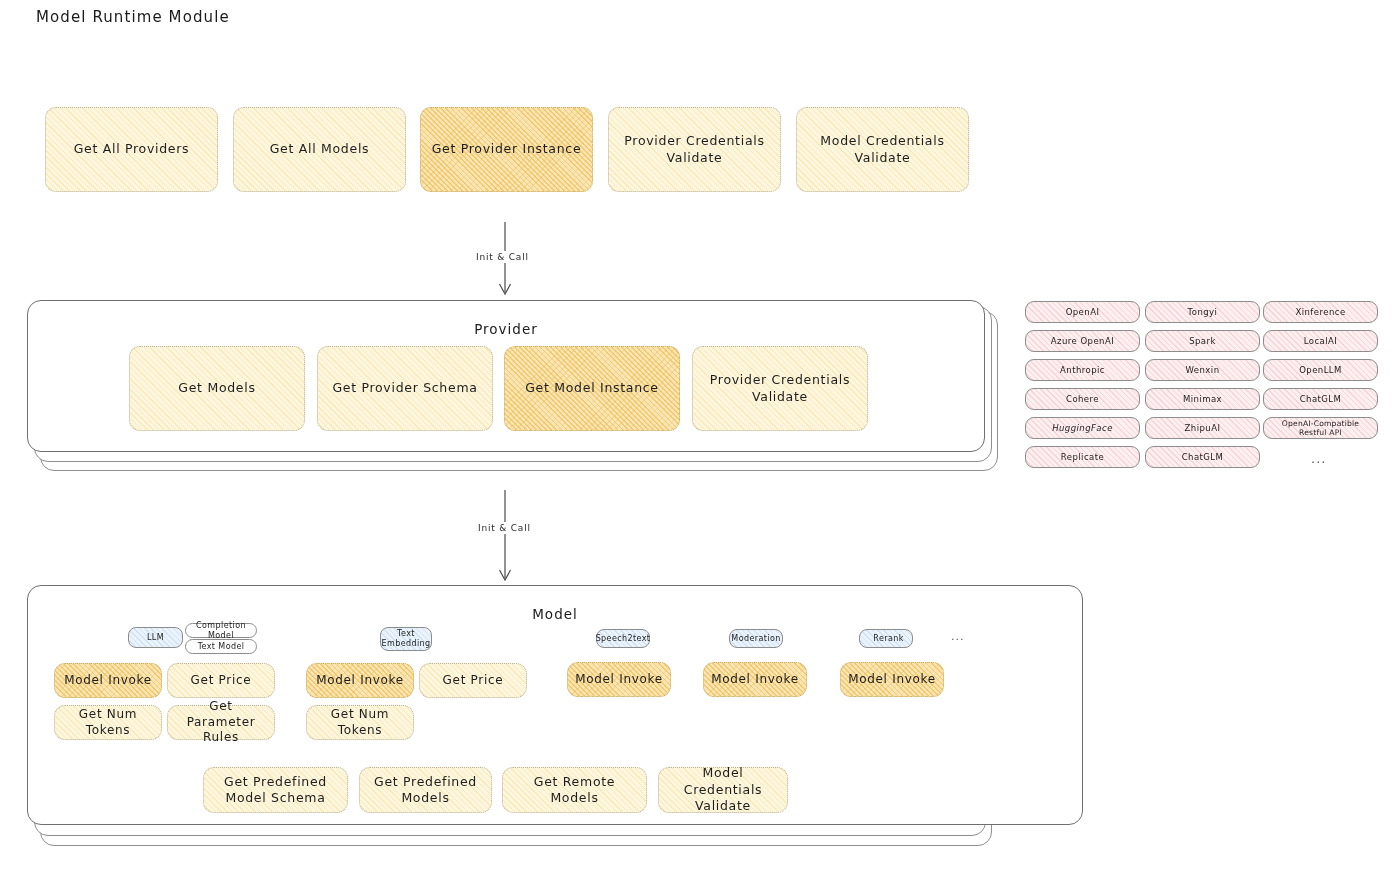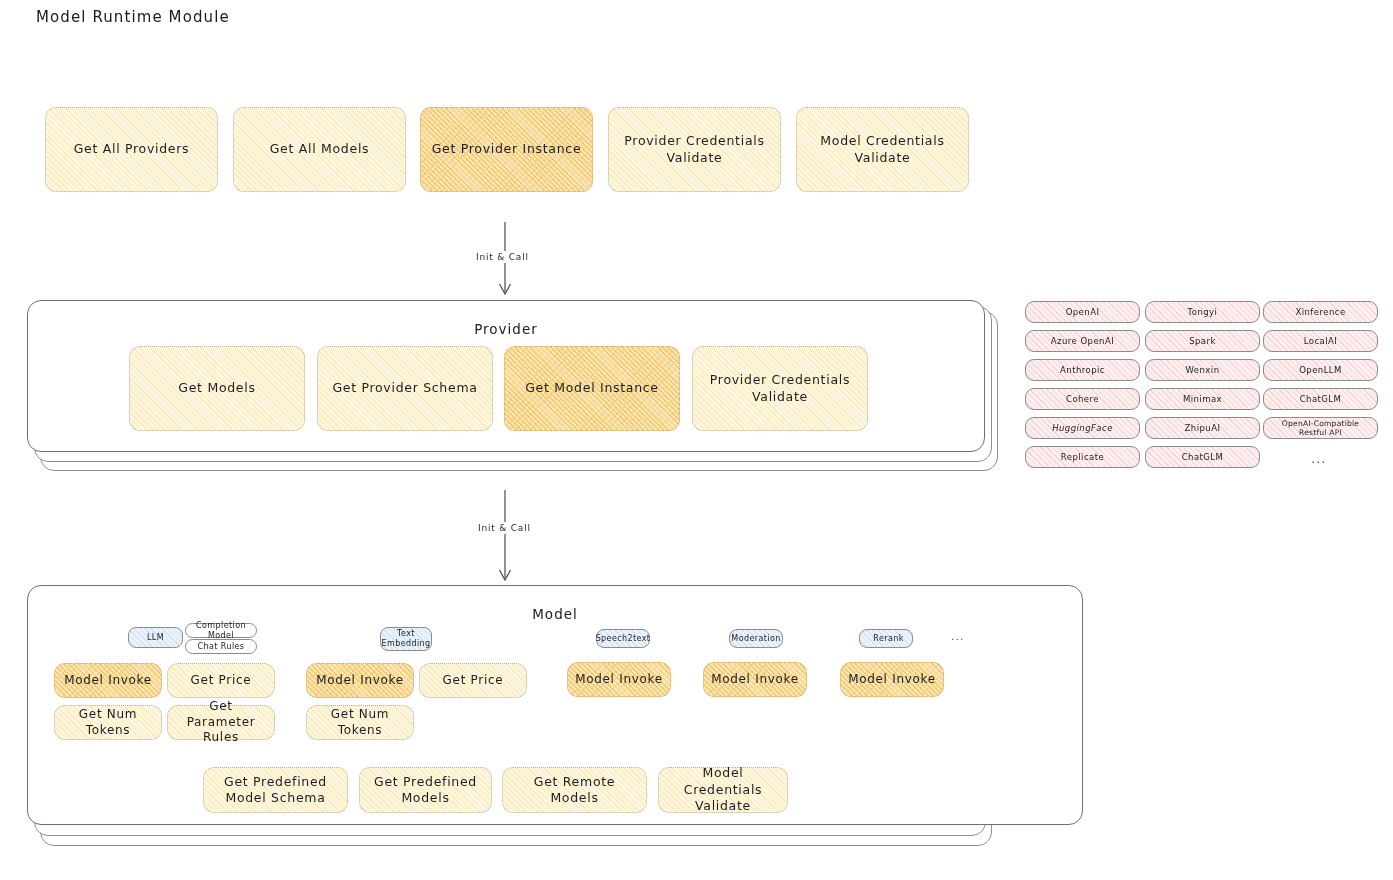--- a/index.html
+++ b/index.html
@@ -208,21 +208,21 @@
   <div class="arrow-label hand" style="left:474px;top:522px;">Init &amp; Call</div>
 
   <div class="panel-shadow" style="left:40px;top:596px;width:952px;height:250px;"></div>
   <div class="panel-shadow" style="left:34px;top:591px;width:952px;height:245px;"></div>
   <div class="panel" style="left:27px;top:585px;width:1056px;height:240px;">
     <div class="panel-title hand" style="top:20px;">Model</div>
   </div>
 
   <div class="badge" style="left:128px;top:627px;width:55px;height:21px;">LLM</div>
   <div class="badge plain" style="left:185px;top:623px;width:72px;height:15px;">Completion Model</div>
-  <div class="badge plain" style="left:185px;top:639px;width:72px;height:15px;">Chat Rules</div>
+  <div class="badge plain" style="left:185px;top:639px;width:72px;height:15px;">Text Model</div>
 
   <div class="node hl small" style="left:54px;top:663px;width:108px;height:35px;">Model Invoke</div>
   <div class="node small" style="left:167px;top:663px;width:108px;height:35px;">Get Price</div>
   <div class="node small" style="left:54px;top:705px;width:108px;height:35px;">Get Num Tokens</div>
   <div class="node small" style="left:167px;top:705px;width:108px;height:35px;">Get Parameter Rules</div>
 
   <div class="badge" style="left:380px;top:627px;width:52px;height:24px;">Text Embedding</div>
 
   <div class="node hl small" style="left:306px;top:663px;width:108px;height:35px;">Model Invoke</div>
   <div class="node small" style="left:419px;top:663px;width:108px;height:35px;">Get Price</div>

